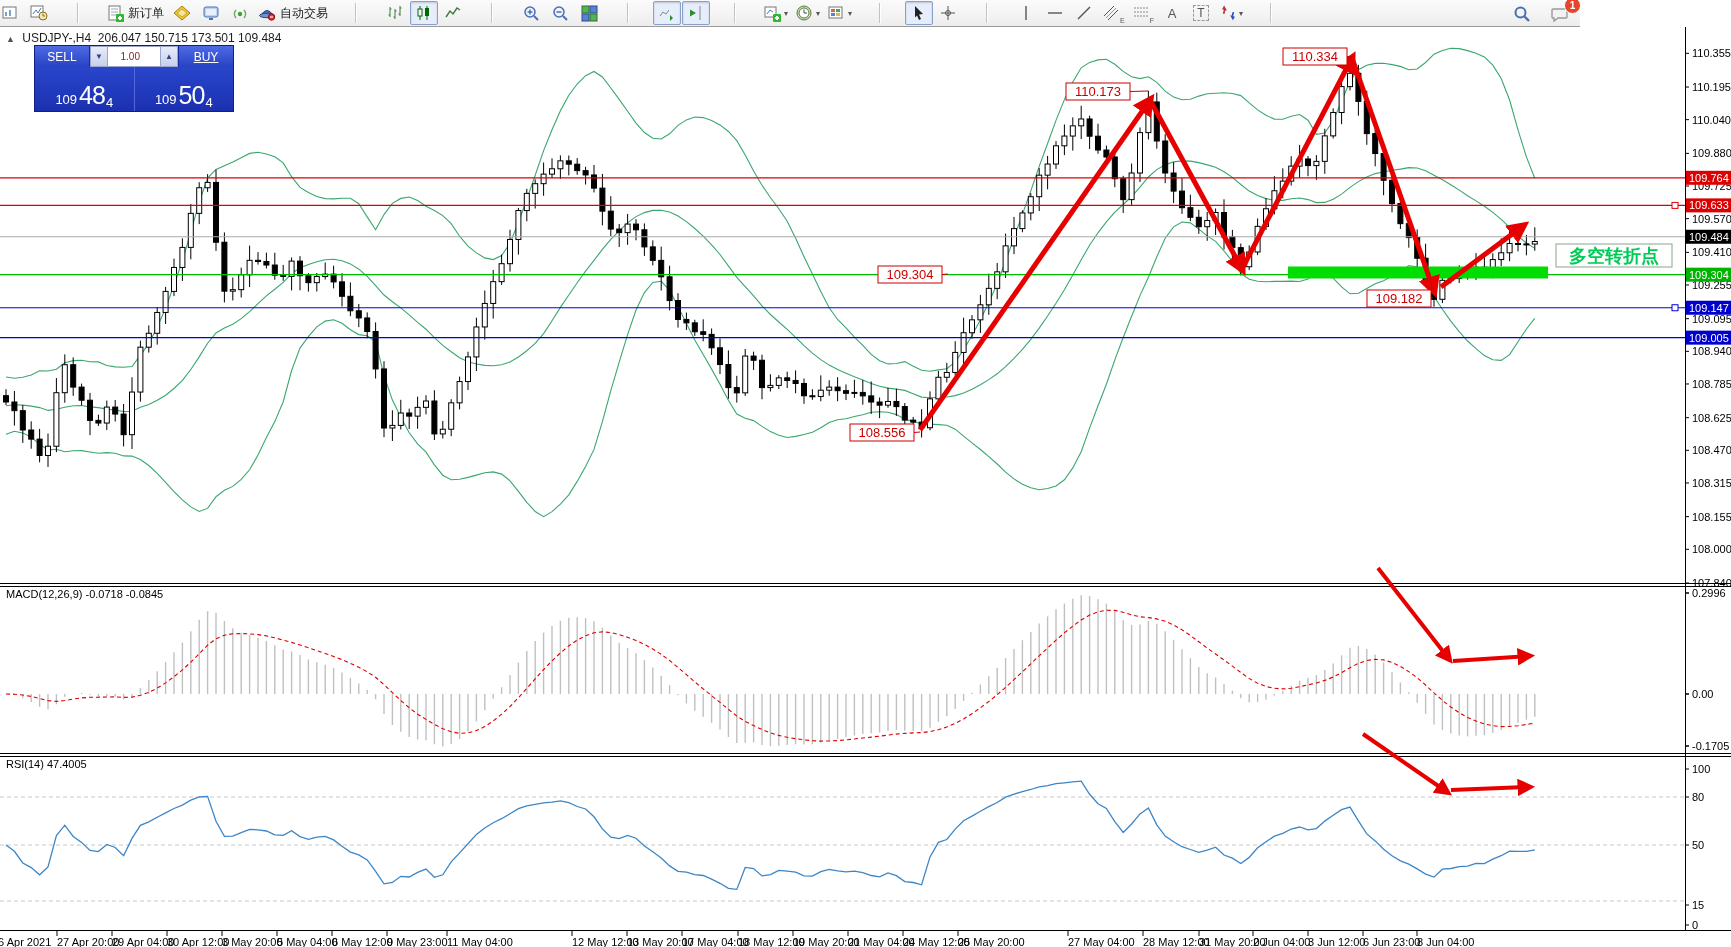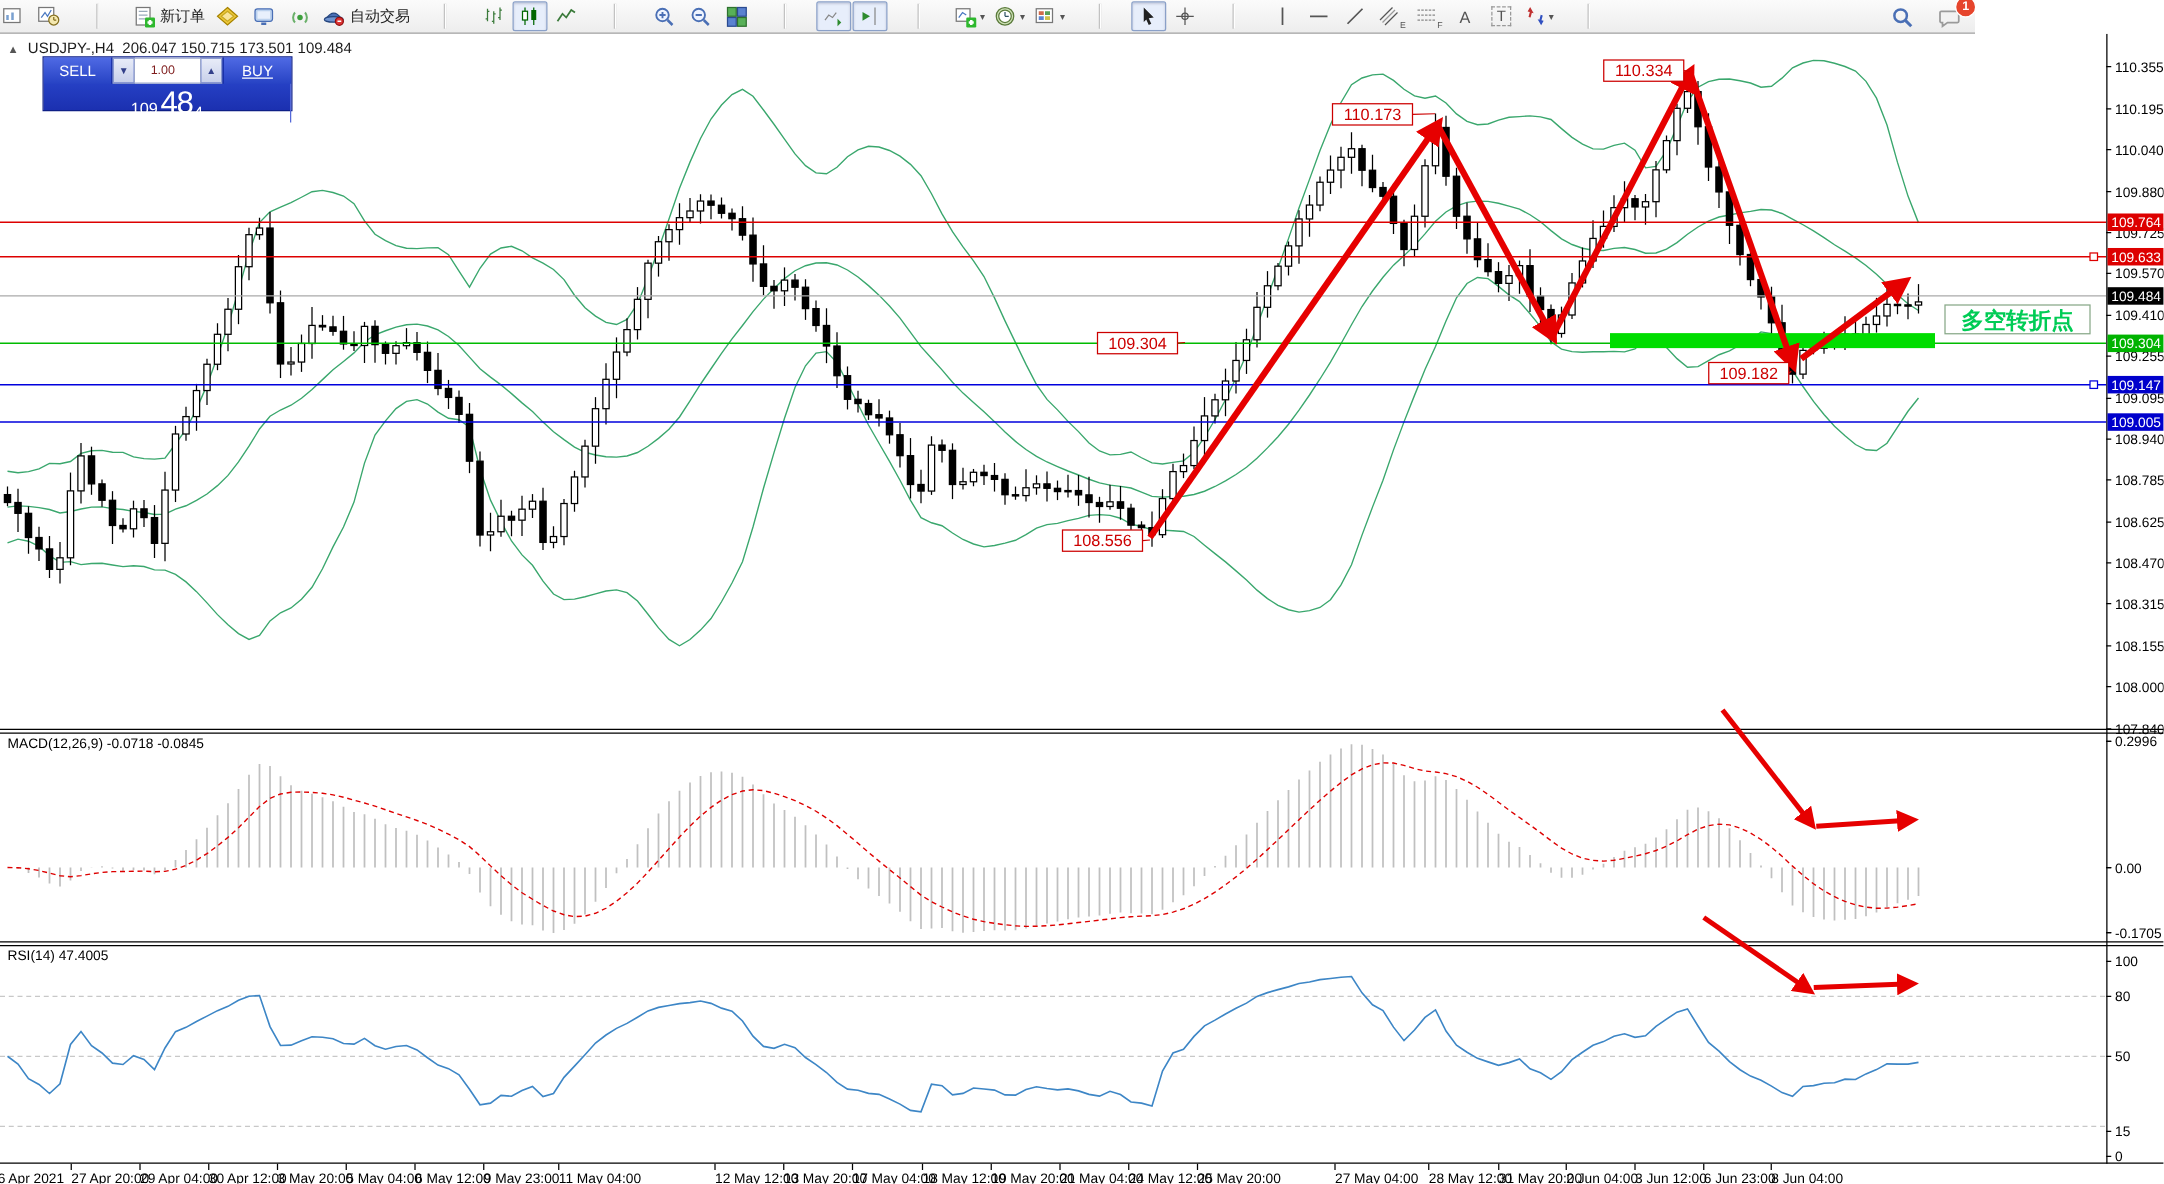--- a/index.html
+++ b/index.html
@@ -29,21 +29,21 @@
   .trade{position:absolute;left:2px;top:45px;width:198px;z-index:6;
     background:linear-gradient(#3050d8,#1b30b0);border:1px solid #0e1f86;color:#fff;margin-left:32px;}
   .trade-top{display:flex;align-items:stretch;height:21px;}
   .btn-sell,.btn-buy{flex:0 0 54px;display:flex;align-items:center;justify-content:center;
     font-size:12px;color:#fff;background:linear-gradient(#4f6ae4,#2743c4);border-right:1px solid #142a9e;}
   .btn-buy{border-left:1px solid #142a9e;border-right:none;text-decoration:underline;}
   .spin{flex:0 0 16px;background:linear-gradient(#e8ecf8,#c8d0ea);color:#33408a;font-size:8px;
     display:flex;align-items:center;justify-content:center;border:1px solid #9aa6cc;}
   .vol{flex:1;background:#fff;color:#7f1d1d;font-size:10px;display:flex;align-items:center;justify-content:flex-end;
     padding-right:20px;border-top:1px solid #9aa6cc;border-bottom:1px solid #9aa6cc;}
-  .trade-big{display:flex;height:21px;flex-direction:column;}
+  .trade-big{display:flex;height:44px;}
   .half{flex:1;display:flex;align-items:flex-end;justify-content:center;padding-bottom:1px;}
   .half.l{border-right:1px solid #5468d8;}
   .p-small{font-size:13px;margin-right:2px;line-height:20px;}
   .p-big{font-size:25px;line-height:30px;letter-spacing:-1px;}
   .p-sup{font-size:13px;vertical-align:top;line-height:14px;margin-left:1px;}
   #chart-svg{position:absolute;left:0;top:27px;}
 </style>
 </head>
 <body>
 

